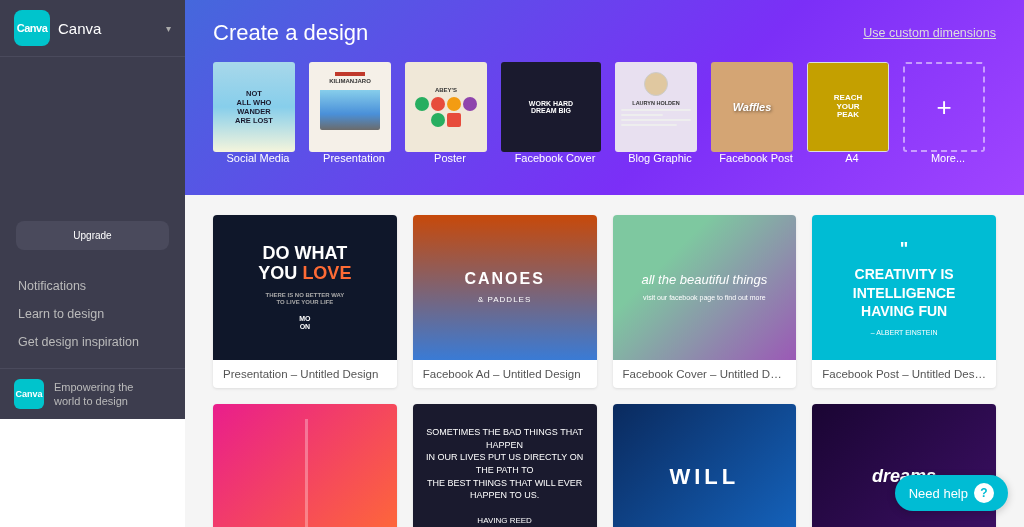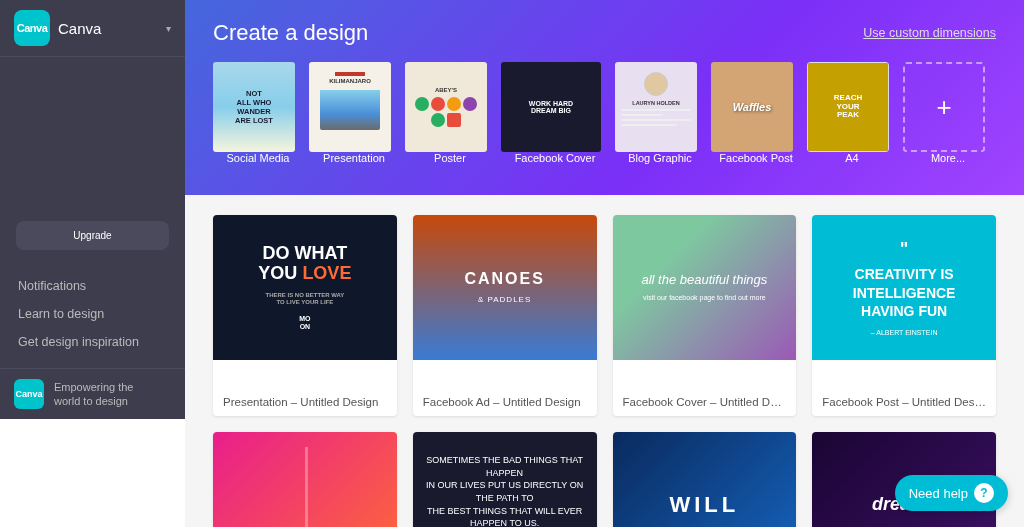--- a/index.html
+++ b/index.html
@@ -196,21 +196,20 @@
       position: relative;
       overflow: hidden;
     }
     .design-card-label {
       padding: 8px 10px;
       font-size: 11.5px;
       color: #555;
       white-space: nowrap;
       overflow: hidden;
       text-overflow: ellipsis;
-      margin-top: 28px;
     }
 
     
     .bg-do-what { background: #0f172a; display: flex; align-items: center; justify-content: center; }
     .bg-canoes { background: linear-gradient(180deg, #c7490a 0%, #3a7bd5 100%); display: flex; align-items: center; justify-content: center; }
     .bg-beautiful { background: linear-gradient(135deg, #7ec8a0 30%, #9b59b6 100%); display: flex; align-items: center; justify-content: center; }
     .bg-creativity { background: #00bcd4; display: flex; align-items: center; justify-content: center; }
     .bg-pink { background: linear-gradient(135deg, #e91e8c 0%, #ff6b35 100%); }
     .bg-sometimes { background: #1a1a2e; display: flex; align-items: center; justify-content: center; }
     .bg-tweet { background: linear-gradient(135deg, #0a2a5e 0%, #1565c0 100%); display: flex; align-items: center; justify-content: center; }

